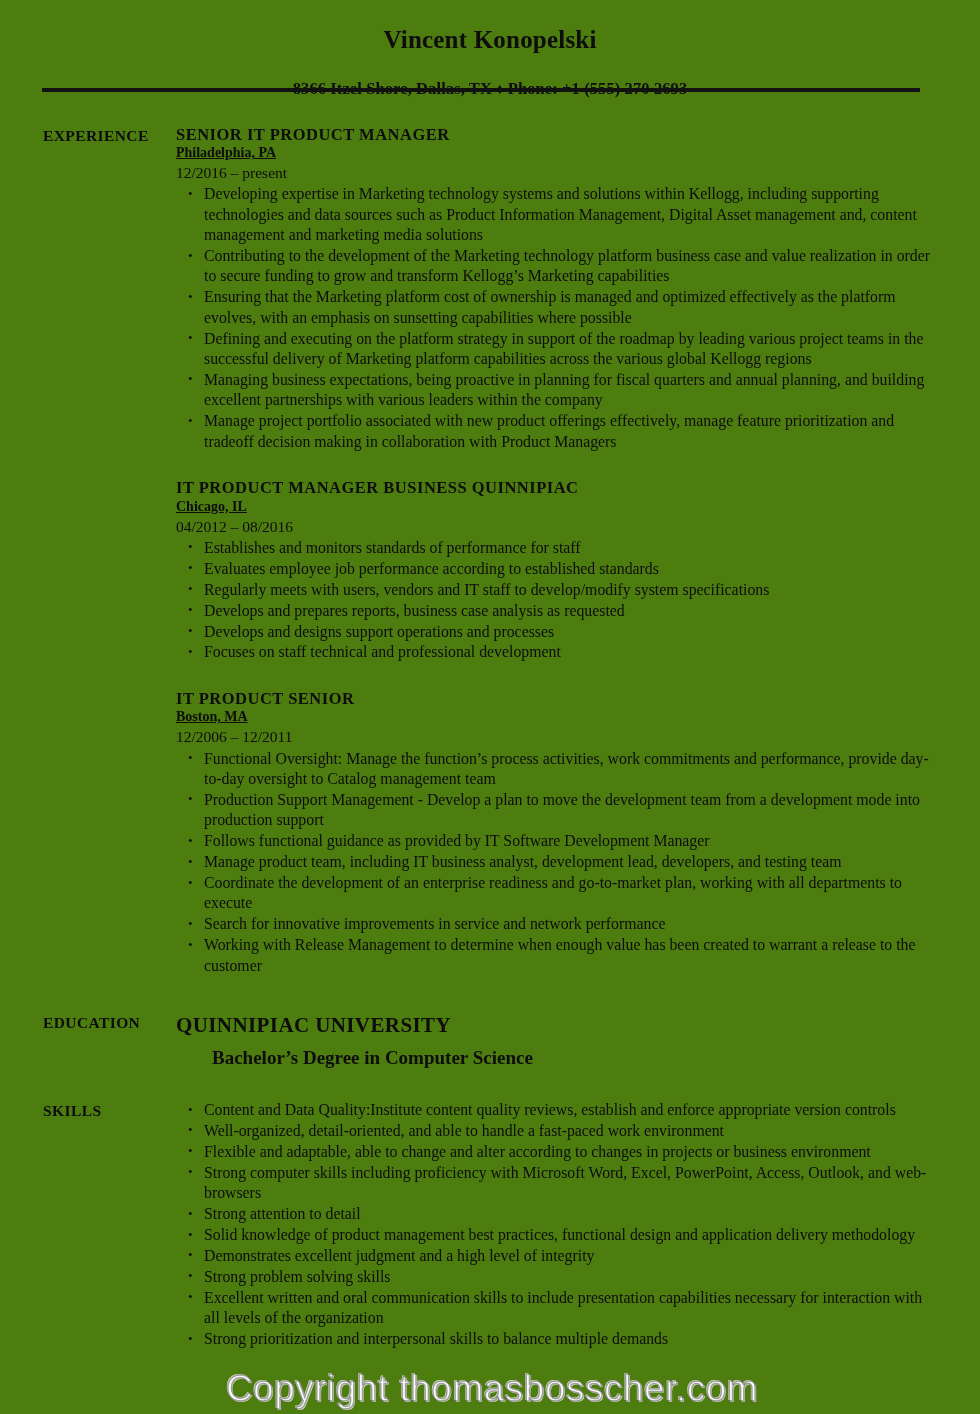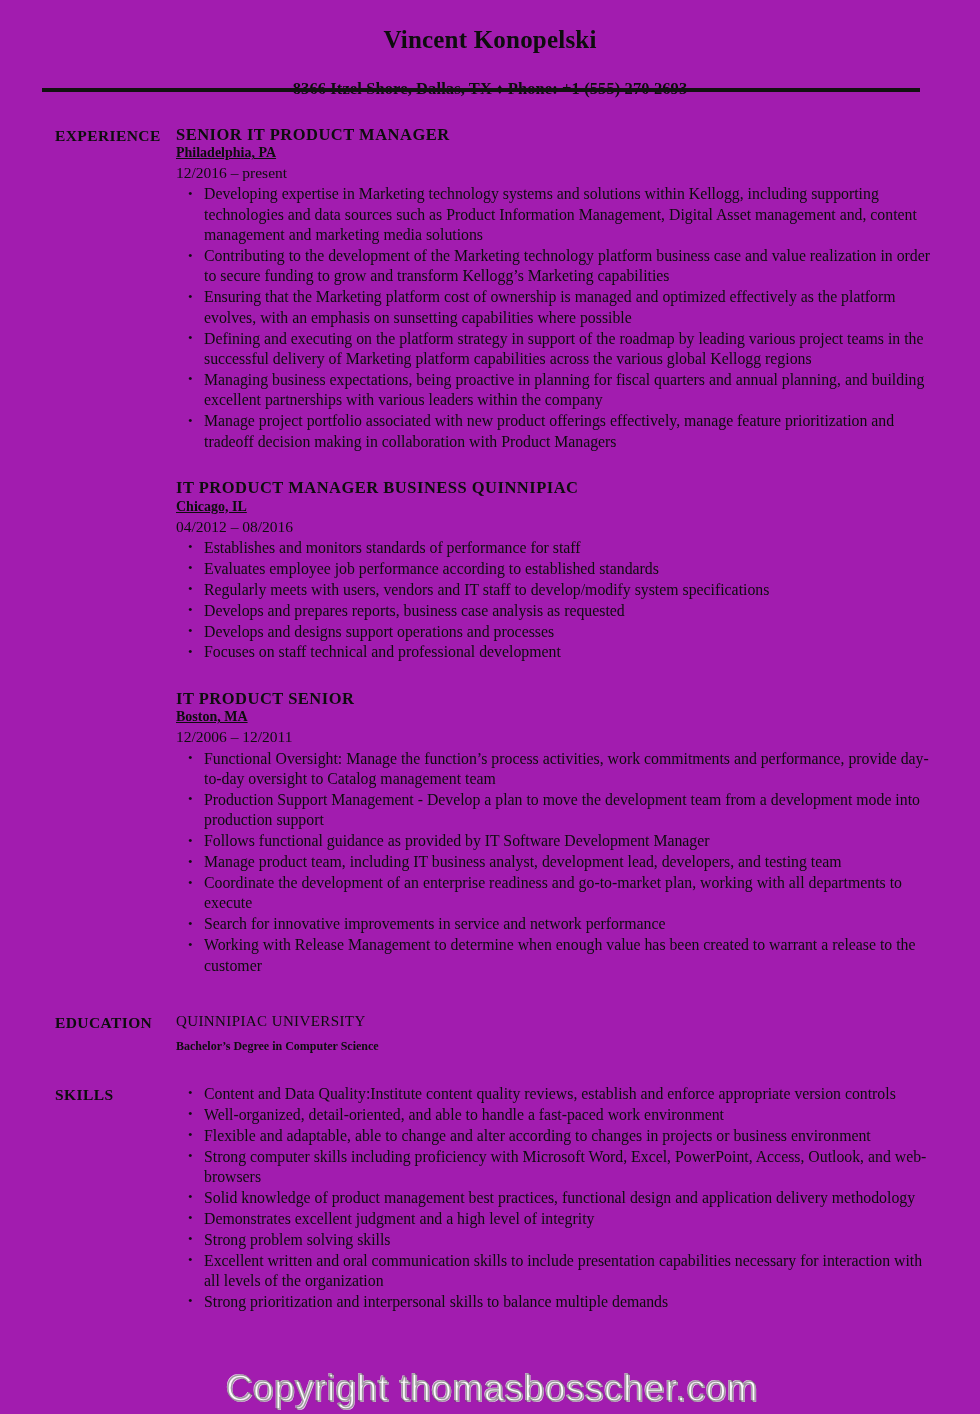--- a/index.html
+++ b/index.html
@@ -11,21 +11,21 @@
   body {
     font-family: "Liberation Serif", "DejaVu Serif", serif;
     color: #0d0d0d;
     -webkit-font-smoothing: none;
   }
   .page {
     position: relative;
     width: 980px;
     height: 1414px;
     margin: 0 auto;
-    background: #a21caf;
+    background: #4d7c0f;
     overflow: hidden;
     box-sizing: border-box;
   }
 
   
   .header {
     padding-top: 26px;
     text-align: center;
   }
   .cand-name {
@@ -58,21 +58,21 @@
     margin-top: 26px;
   }
   .row {
     display: flex;
     align-items: flex-start;
   }
   .gutter {
     width: 176px;
     min-width: 176px;
     box-sizing: border-box;
-    padding-left: 55px;
+    padding-left: 43px;
     padding-top: 2px;
   }
   .section-label {
     font-size: 15.5px;
     font-weight: bold;
     letter-spacing: 0.4px;
     white-space: nowrap;
   }
   .main {
     flex: 1;
@@ -123,30 +123,31 @@
     content: "\2022";
     position: absolute;
     left: 12px;
     top: -0.5px;
     font-size: 13px;
     line-height: 20.4px;
   }
 
   
   .edu-school {
-    font-size: 15px;
-    font-weight: normal;
+    font-size: 21px;
+    font-weight: bold;
     letter-spacing: 0.4px;
     line-height: 1.25;
   }
   .edu-degree {
-    font-size: 12px;
+    font-size: 19px;
     font-weight: bold;
     margin-top: 8px;
     line-height: 1.25;
+    margin-left: 36px;
   }
 
   .row-education { margin-top: 36px; }
   .row-skills { margin-top: 28px; }
   .row-skills .gutter { padding-top: 4px; }
 
   
   .watermark {
     position: absolute;
     left: 4px;
@@ -249,20 +250,21 @@
     <div class="row row-skills">
       <div class="gutter">
         <div class="section-label">SKILLS</div>
       </div>
       <div class="main">
         <ul class="bullets">
           <li>Content and Data Quality:Institute content quality reviews, establish and enforce appropriate version controls</li>
           <li>Well-organized, detail-oriented, and able to handle a fast-paced work environment</li>
           <li>Flexible and adaptable, able to change and alter according to changes in projects or business environment</li>
           <li>Strong computer skills including proficiency with Microsoft Word, Excel, PowerPoint, Access, Outlook, and web-browsers</li>
+          <li>Strong attention to detail</li>
           <li>Solid knowledge of product management best practices, functional design and application delivery methodology</li>
           <li>Demonstrates excellent judgment and a high level of integrity</li>
           <li>Strong problem solving skills</li>
           <li>Excellent written and oral communication skills to include presentation capabilities necessary for interaction with all levels of the organization</li>
           <li>Strong prioritization and interpersonal skills to balance multiple demands</li>
         </ul>
       </div>
     </div>
 
   </div>

